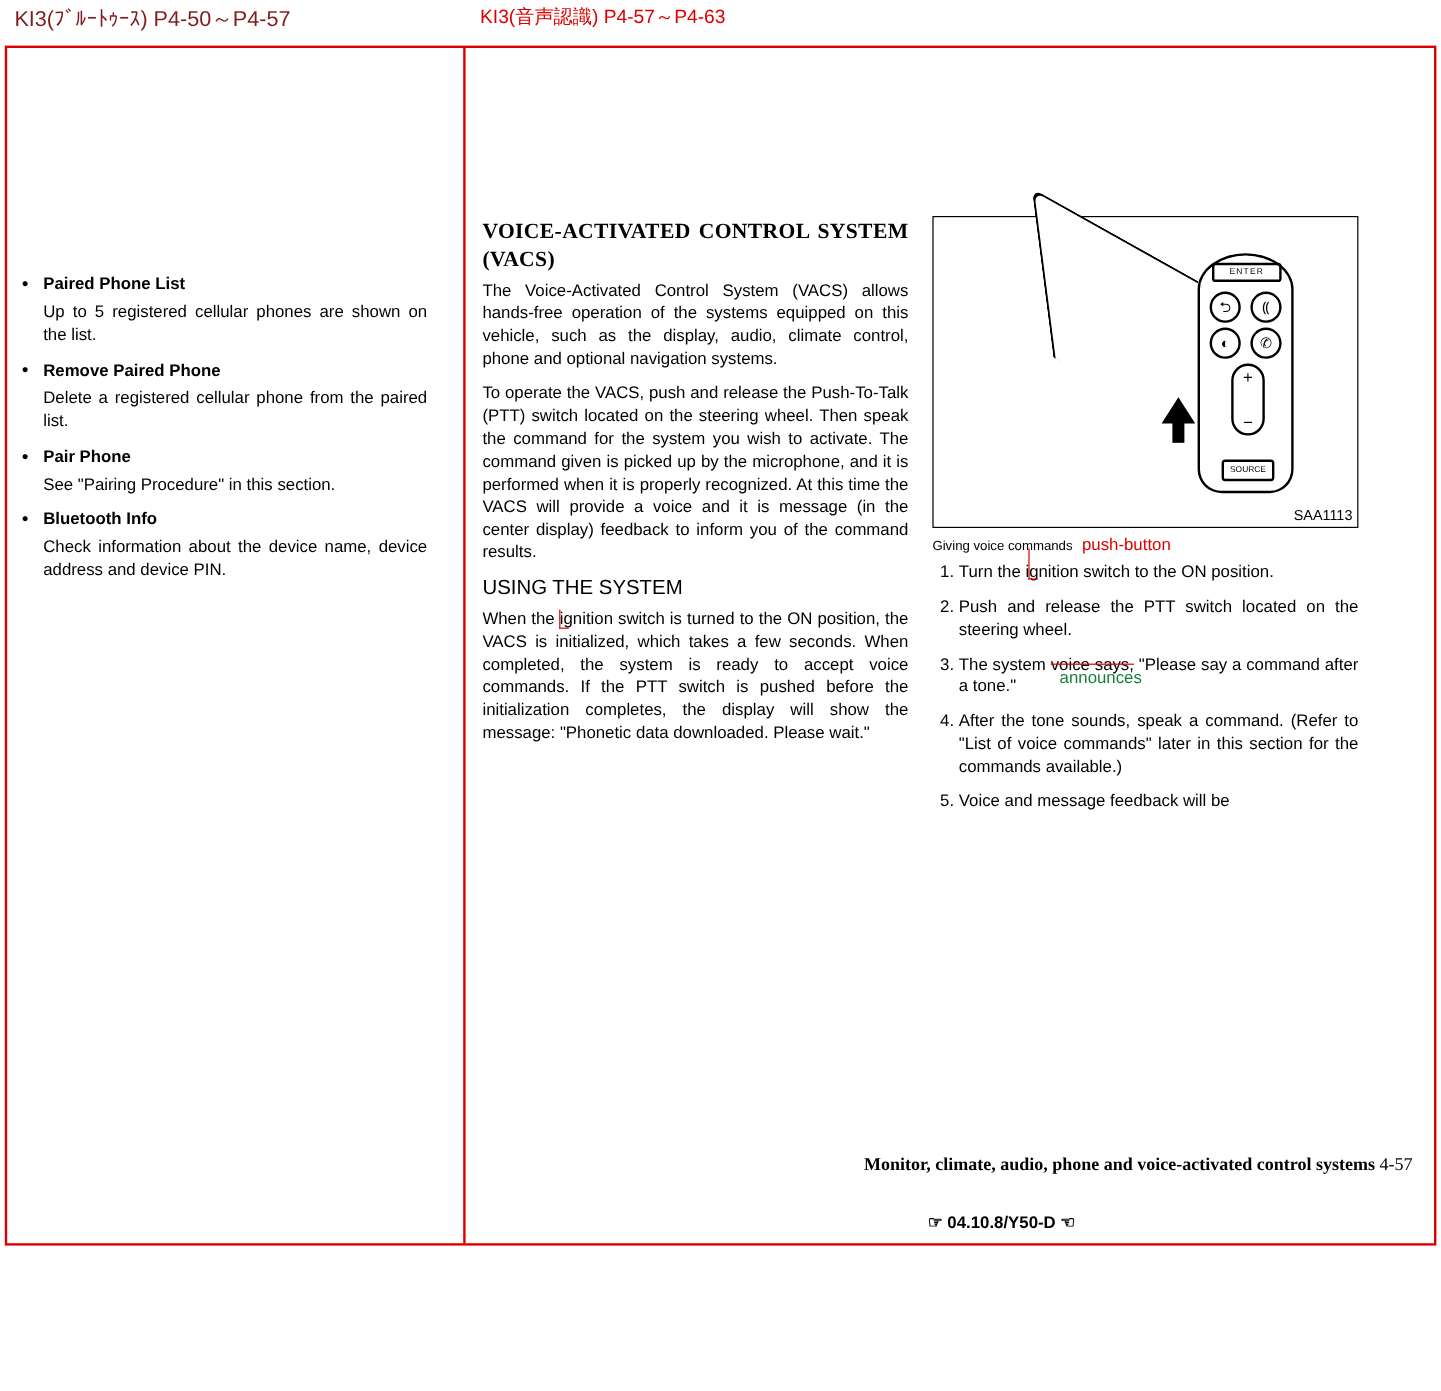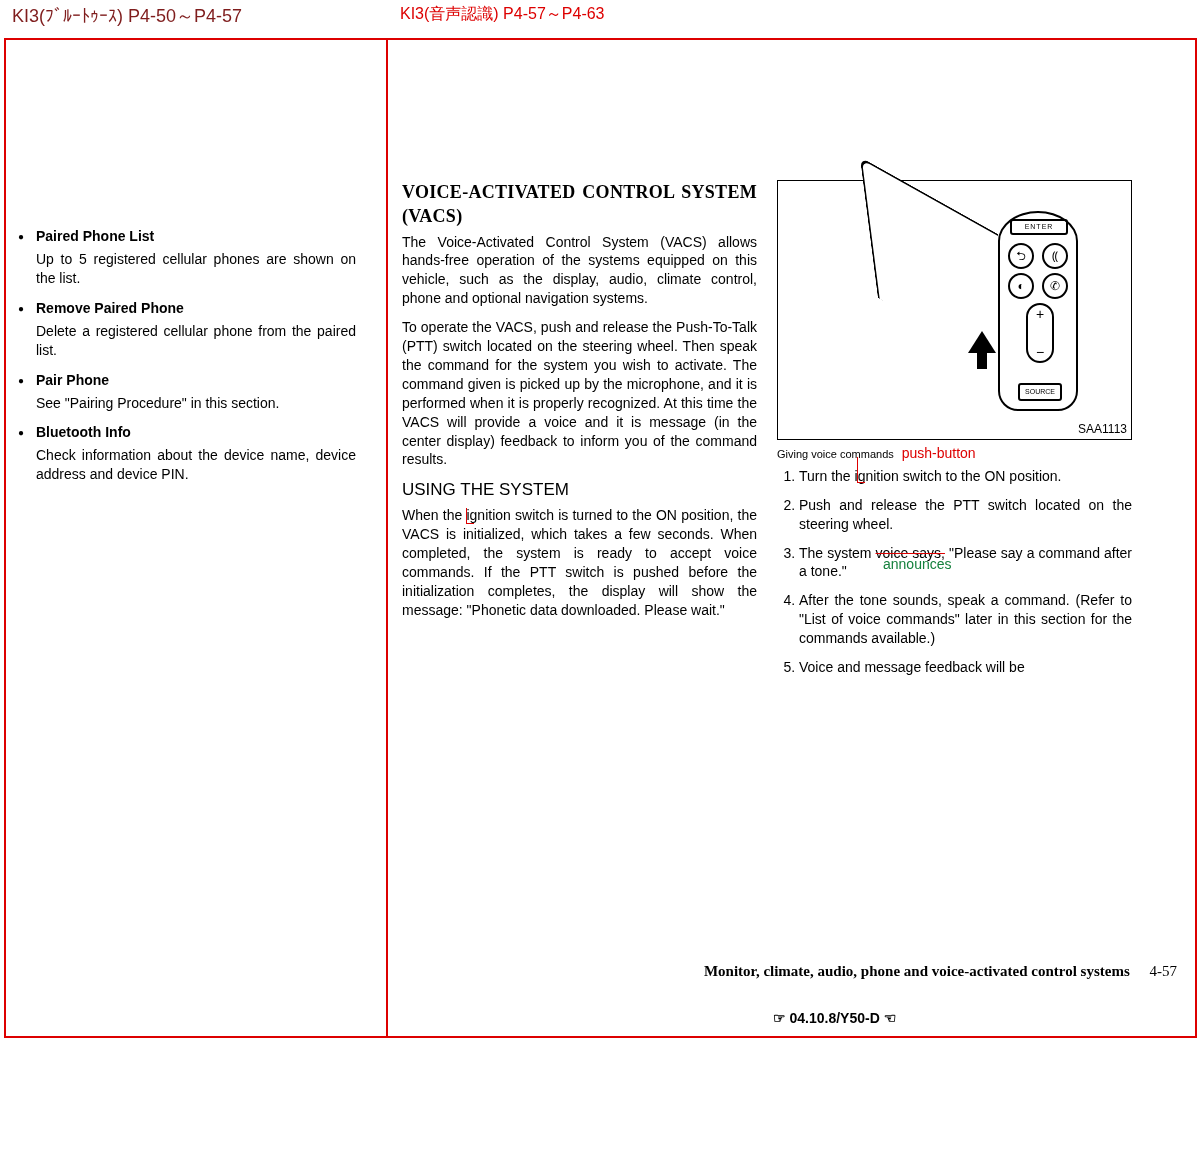--- a/index.html
+++ b/index.html
@@ -144,21 +144,21 @@
   .footer-section {
     position: absolute;
     bottom: 56px;
     right: 18px;
     font-weight: bold;
     font-family: Georgia, 'Times New Roman', serif;
     font-size: 15px;
   }
   .footer-page {
     font-weight: normal;
-    margin-left: 16px;
+    margin-left: 0;
   }
   .doc-ref {
     position: absolute;
     bottom: 10px;
     left: 50%;
     transform: translateX(-15%);
     font-weight: bold;
     font-size: 14px;
   }
   

